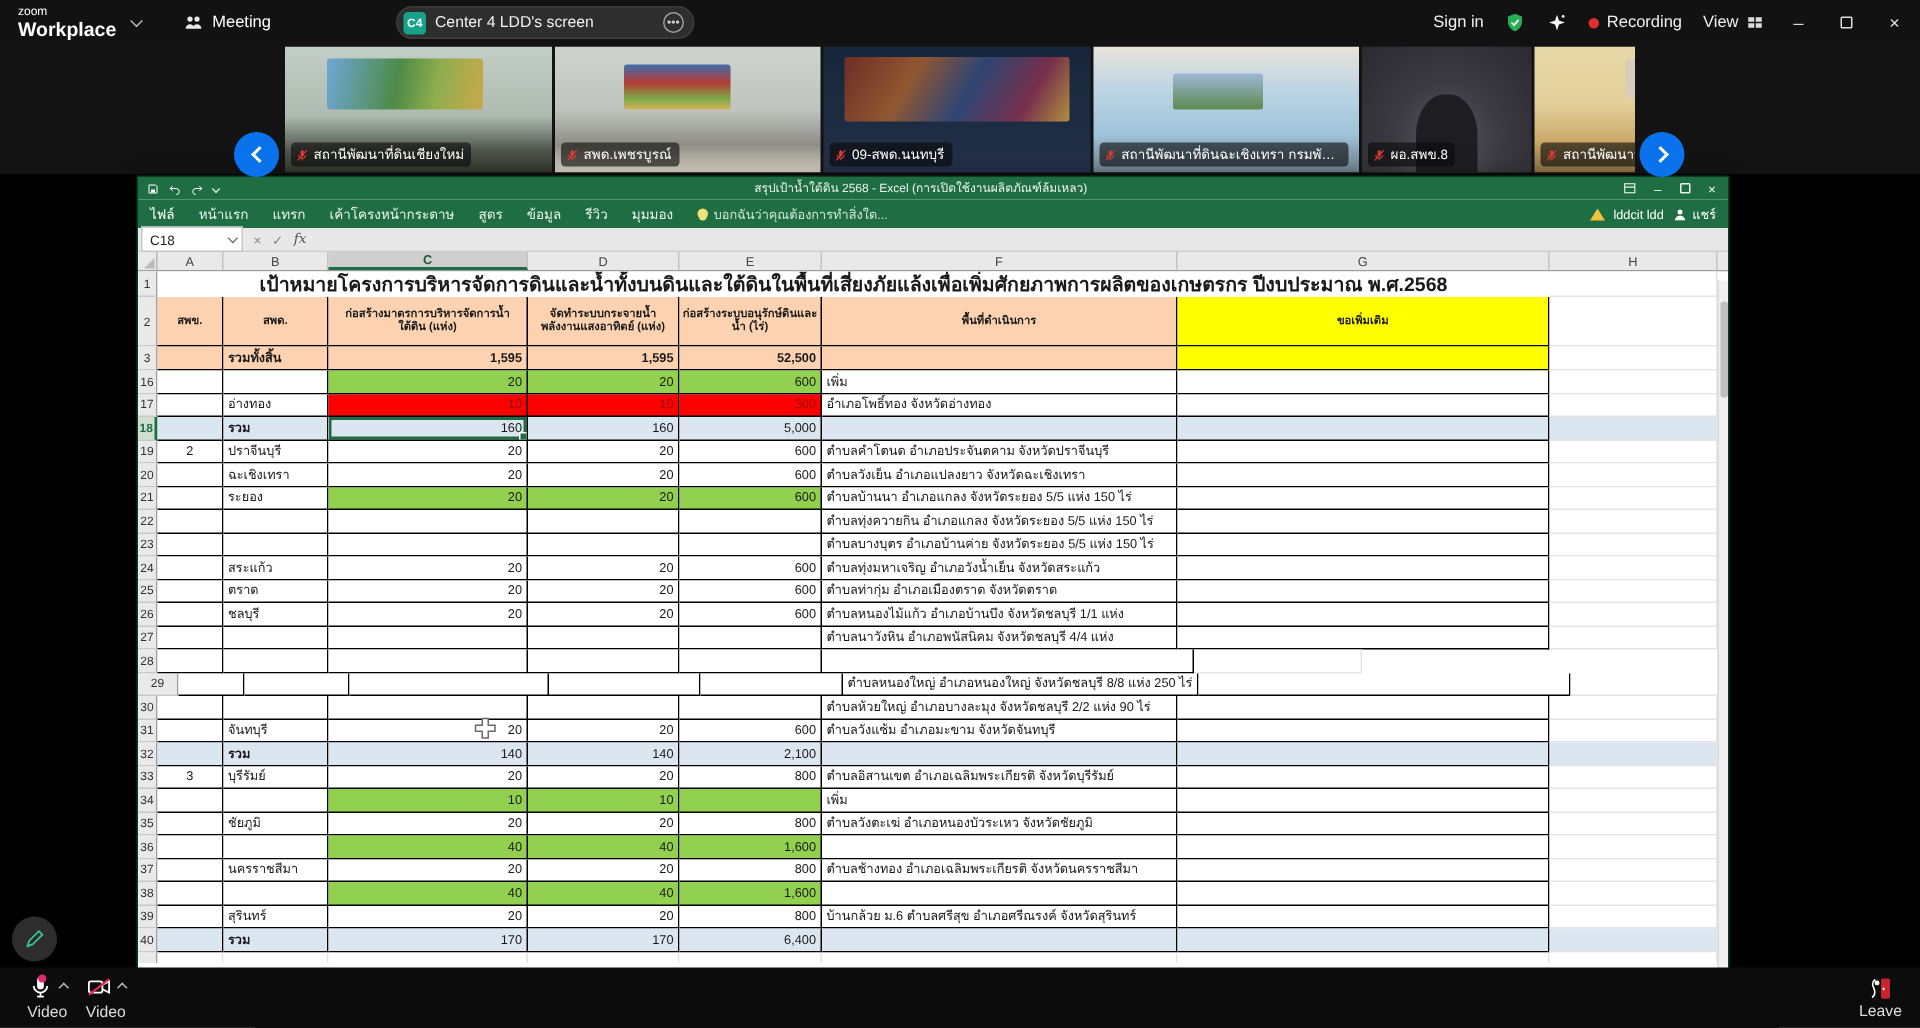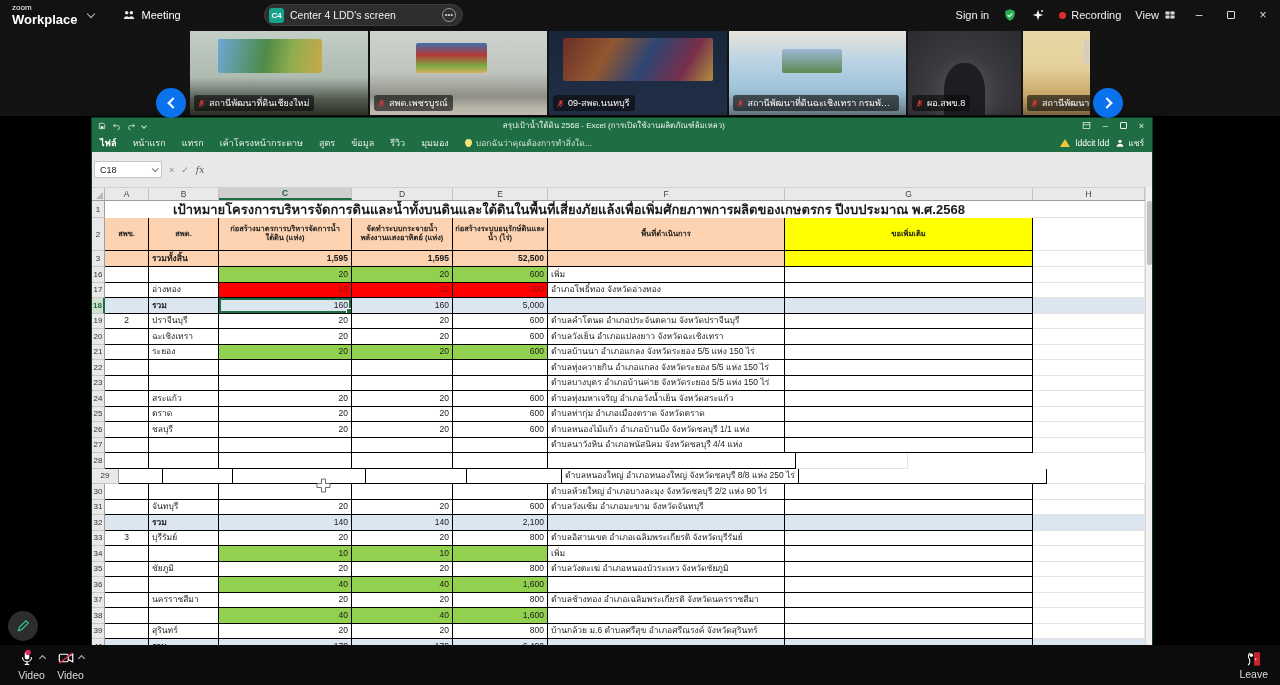--- a/index.html
+++ b/index.html
@@ -62,27 +62,27 @@
   
   .excel{position:absolute;left:92px;top:118px;width:1060px;height:530px;background:#fff;
          box-shadow:0 0 0 1px #0a3d24, 0 4px 16px rgba(0,0,0,.6);}
   .xl-title{height:15px;background:#1f6e43;display:flex;align-items:center;color:#fff;font-size:8px;}
   .qat{display:flex;align-items:center;gap:6px;margin-left:6px;}
   .qat svg{display:block;}
   .xl-title .title-text{flex:1;text-align:center;font-size:8px;color:#eaf3ec;white-space:nowrap;overflow:hidden;}
   .xl-win-ctl{display:flex;align-items:center;gap:12px;margin-right:8px;color:#eaf3ec;font-size:9px;}
   .xl-ribbon{height:19px;background:#1f6e43;display:flex;align-items:center;color:#e9f2ec;}
   .rtab{font-size:9px;padding:0 8px;height:19px;display:flex;align-items:center;color:#e9f2ec;}
-  .rtab:first-child{font-weight:bold;color:#fff;}
+  .rtab:first-child{font-weight:normal;color:#fff;}
   .tellme{display:flex;align-items:center;gap:4px;font-size:8.5px;color:#cfe3d8;margin-left:8px;}
   .bulb{width:7px;height:7px;border-radius:50%;background:#f3e27a;box-shadow:0 2px 0 -1px #f3e27a;}
   .ribbon-right{margin-left:auto;display:flex;align-items:center;gap:6px;margin-right:8px;font-size:8.5px;color:#fff;}
   .warn-tri{width:0;height:0;border-left:5px solid transparent;border-right:5px solid transparent;border-bottom:8px solid #f2c438;}
   .sharebox{display:flex;align-items:center;gap:3px;}
-  .xl-formula{height:36px;background:#e8e8e8;border-bottom:1px solid #cfcfcf;display:flex;align-items:center;}
+  .xl-formula{height:16px;background:#e8e8e8;border-bottom:1px solid #cfcfcf;display:flex;align-items:center;}
   .namebox{width:68px;height:17px;background:#fff;border:1px solid #c6c6c6;margin-left:2px;display:flex;align-items:center;
            font-size:9px;color:#222;padding-left:5px;}
   .nb-arrow{margin-left:auto;margin-right:4px;width:5px;height:5px;border-right:1.2px solid #777;border-bottom:1.2px solid #777;transform:rotate(45deg) translateY(-1px);}
   .fx-btns{display:flex;align-items:center;gap:7px;padding:0 7px;color:#8a8a8a;font-size:9px;}
   .fx{font-family:"DejaVu Serif",serif;font-style:italic;color:#555;}
   .f-input{flex:1;height:17px;background:#fff;border:1px solid #d2d2d2;border-right:none;display:flex;align-items:center;
            font-size:9.5px;color:#222;padding-left:5px;font-family:"Liberation Sans",sans-serif;}
 
   
   .colheads{height:13px;background:#e9e9e9;border-bottom:1px solid #9e9e9e;display:flex;}

